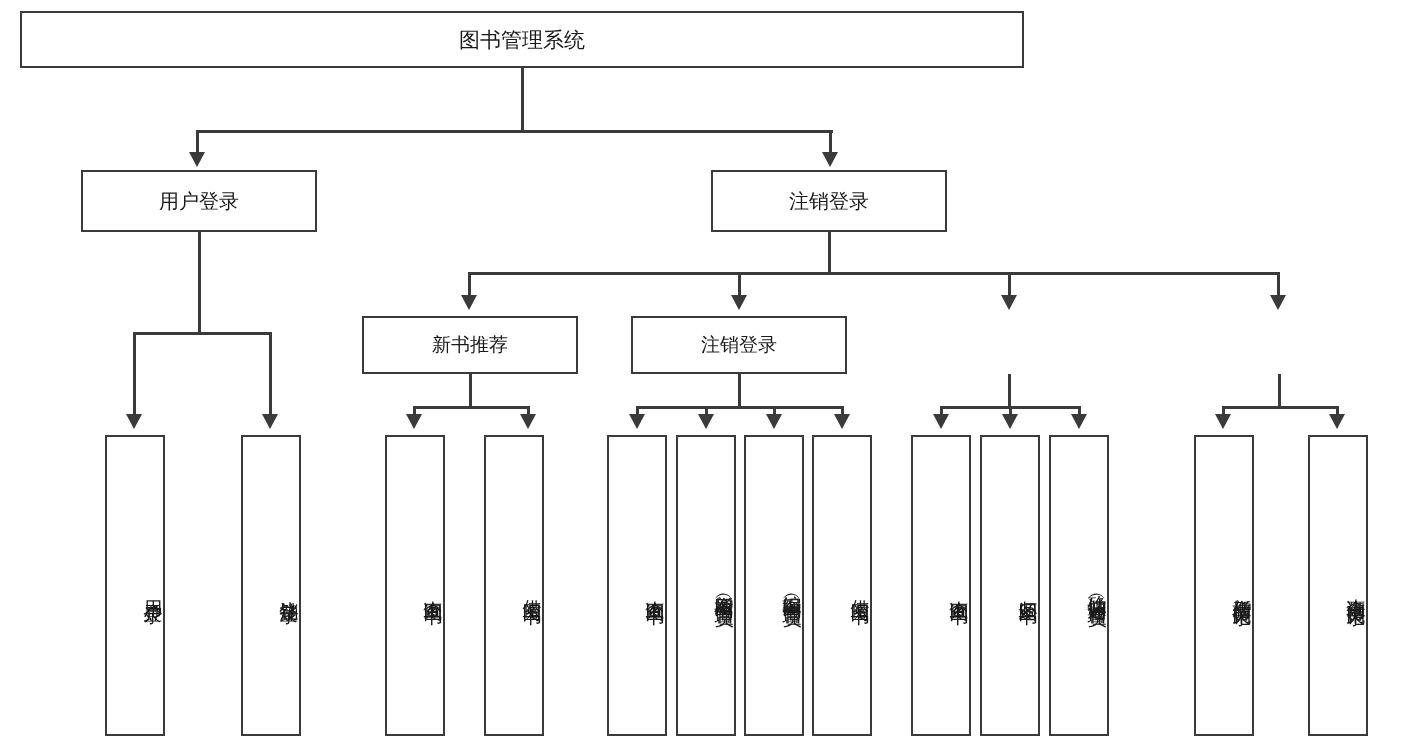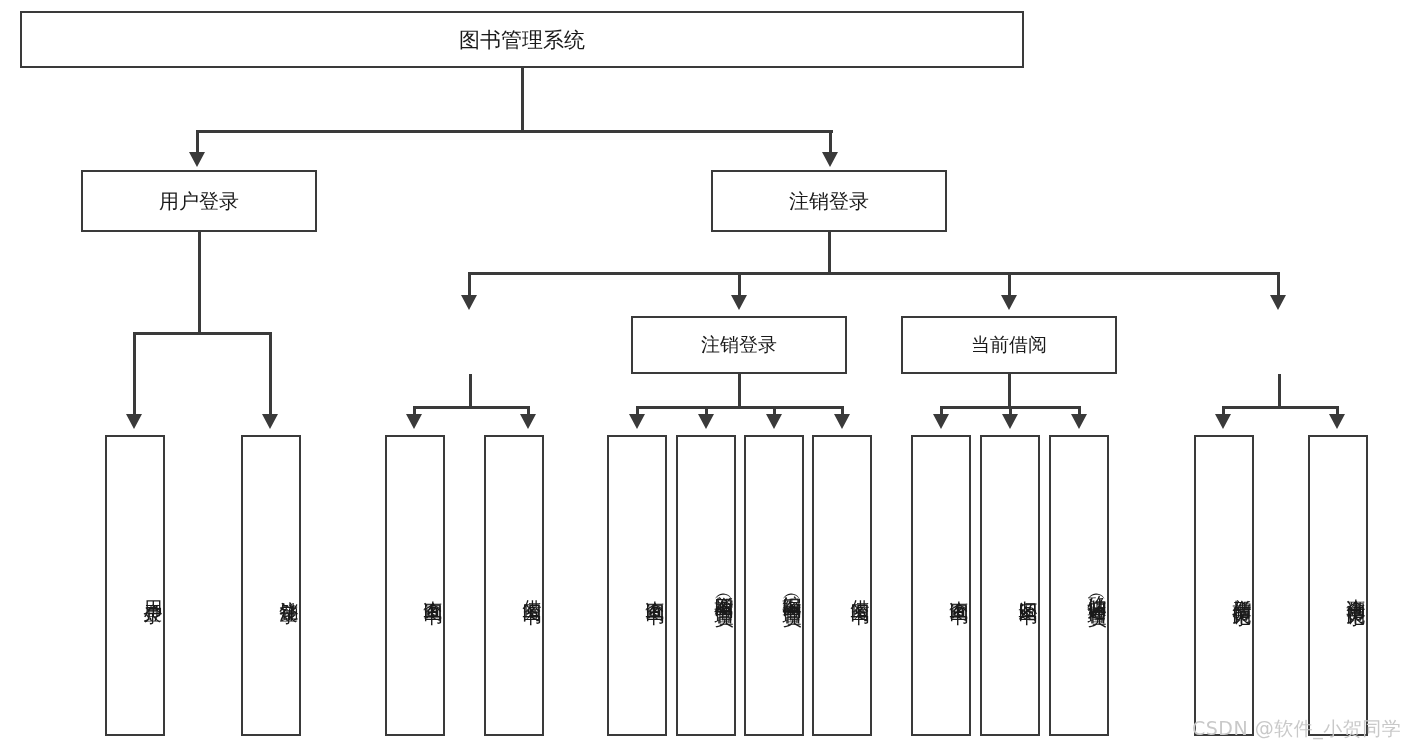--- a/index.html
+++ b/index.html
@@ -121,25 +121,25 @@
 
   <div class="edge edge-v" style="left:738px; top:272px; width:3px; height:26px;"></div>
   <div class="arrow" style="left:731px; top:295px;"></div>
 
   <div class="edge edge-v" style="left:1008px; top:272px; width:3px; height:26px;"></div>
   <div class="arrow" style="left:1001px; top:295px;"></div>
 
   <div class="edge edge-v" style="left:1277px; top:272px; width:3px; height:26px;"></div>
   <div class="arrow" style="left:1270px; top:295px;"></div>
 
+  <div class="node lvl3" style="left:362px; top:316px; width:216px; height:58px;">
+    <span>新书推荐</span>
+  </div>
   <div class="node lvl3" style="left:631px; top:316px; width:216px; height:58px;">
     <span>注销登录</span>
-  </div>
-  <div class="node lvl3" style="left:901px; top:316px; width:216px; height:58px;">
-    <span>当前借阅</span>
   </div>
 
   <div class="edge edge-v" style="left:469px; top:374px; width:3px; height:34px;"></div>
   <div class="edge edge-h" style="left:413px; top:406px; width:117px; height:3px;"></div>
   <div class="edge edge-v" style="left:413px; top:406px; width:3px; height:11px;"></div>
   <div class="arrow" style="left:406px; top:414px;"></div>
   <div class="edge edge-v" style="left:527px; top:406px; width:3px; height:11px;"></div>
   <div class="arrow" style="left:520px; top:414px;"></div>
 
   <div class="node leaf" style="left:385px; top:435px; width:60px; height:301px;">
@@ -199,15 +199,14 @@
   <div class="edge edge-v" style="left:1336px; top:406px; width:3px; height:11px;"></div>
   <div class="arrow" style="left:1329px; top:414px;"></div>
 
   <div class="node leaf" style="left:1194px; top:435px; width:60px; height:301px;">
     <span class="vtext">新增借阅记录</span>
   </div>
   <div class="node leaf" style="left:1308px; top:435px; width:60px; height:301px;">
     <span class="vtext">查询借阅记录</span>
   </div>
 
-  <div class="watermark" style="left:1192px; top:716px;">CSDN @软件_小贺同学</div>
 
 </div>
 
 </body></html>

